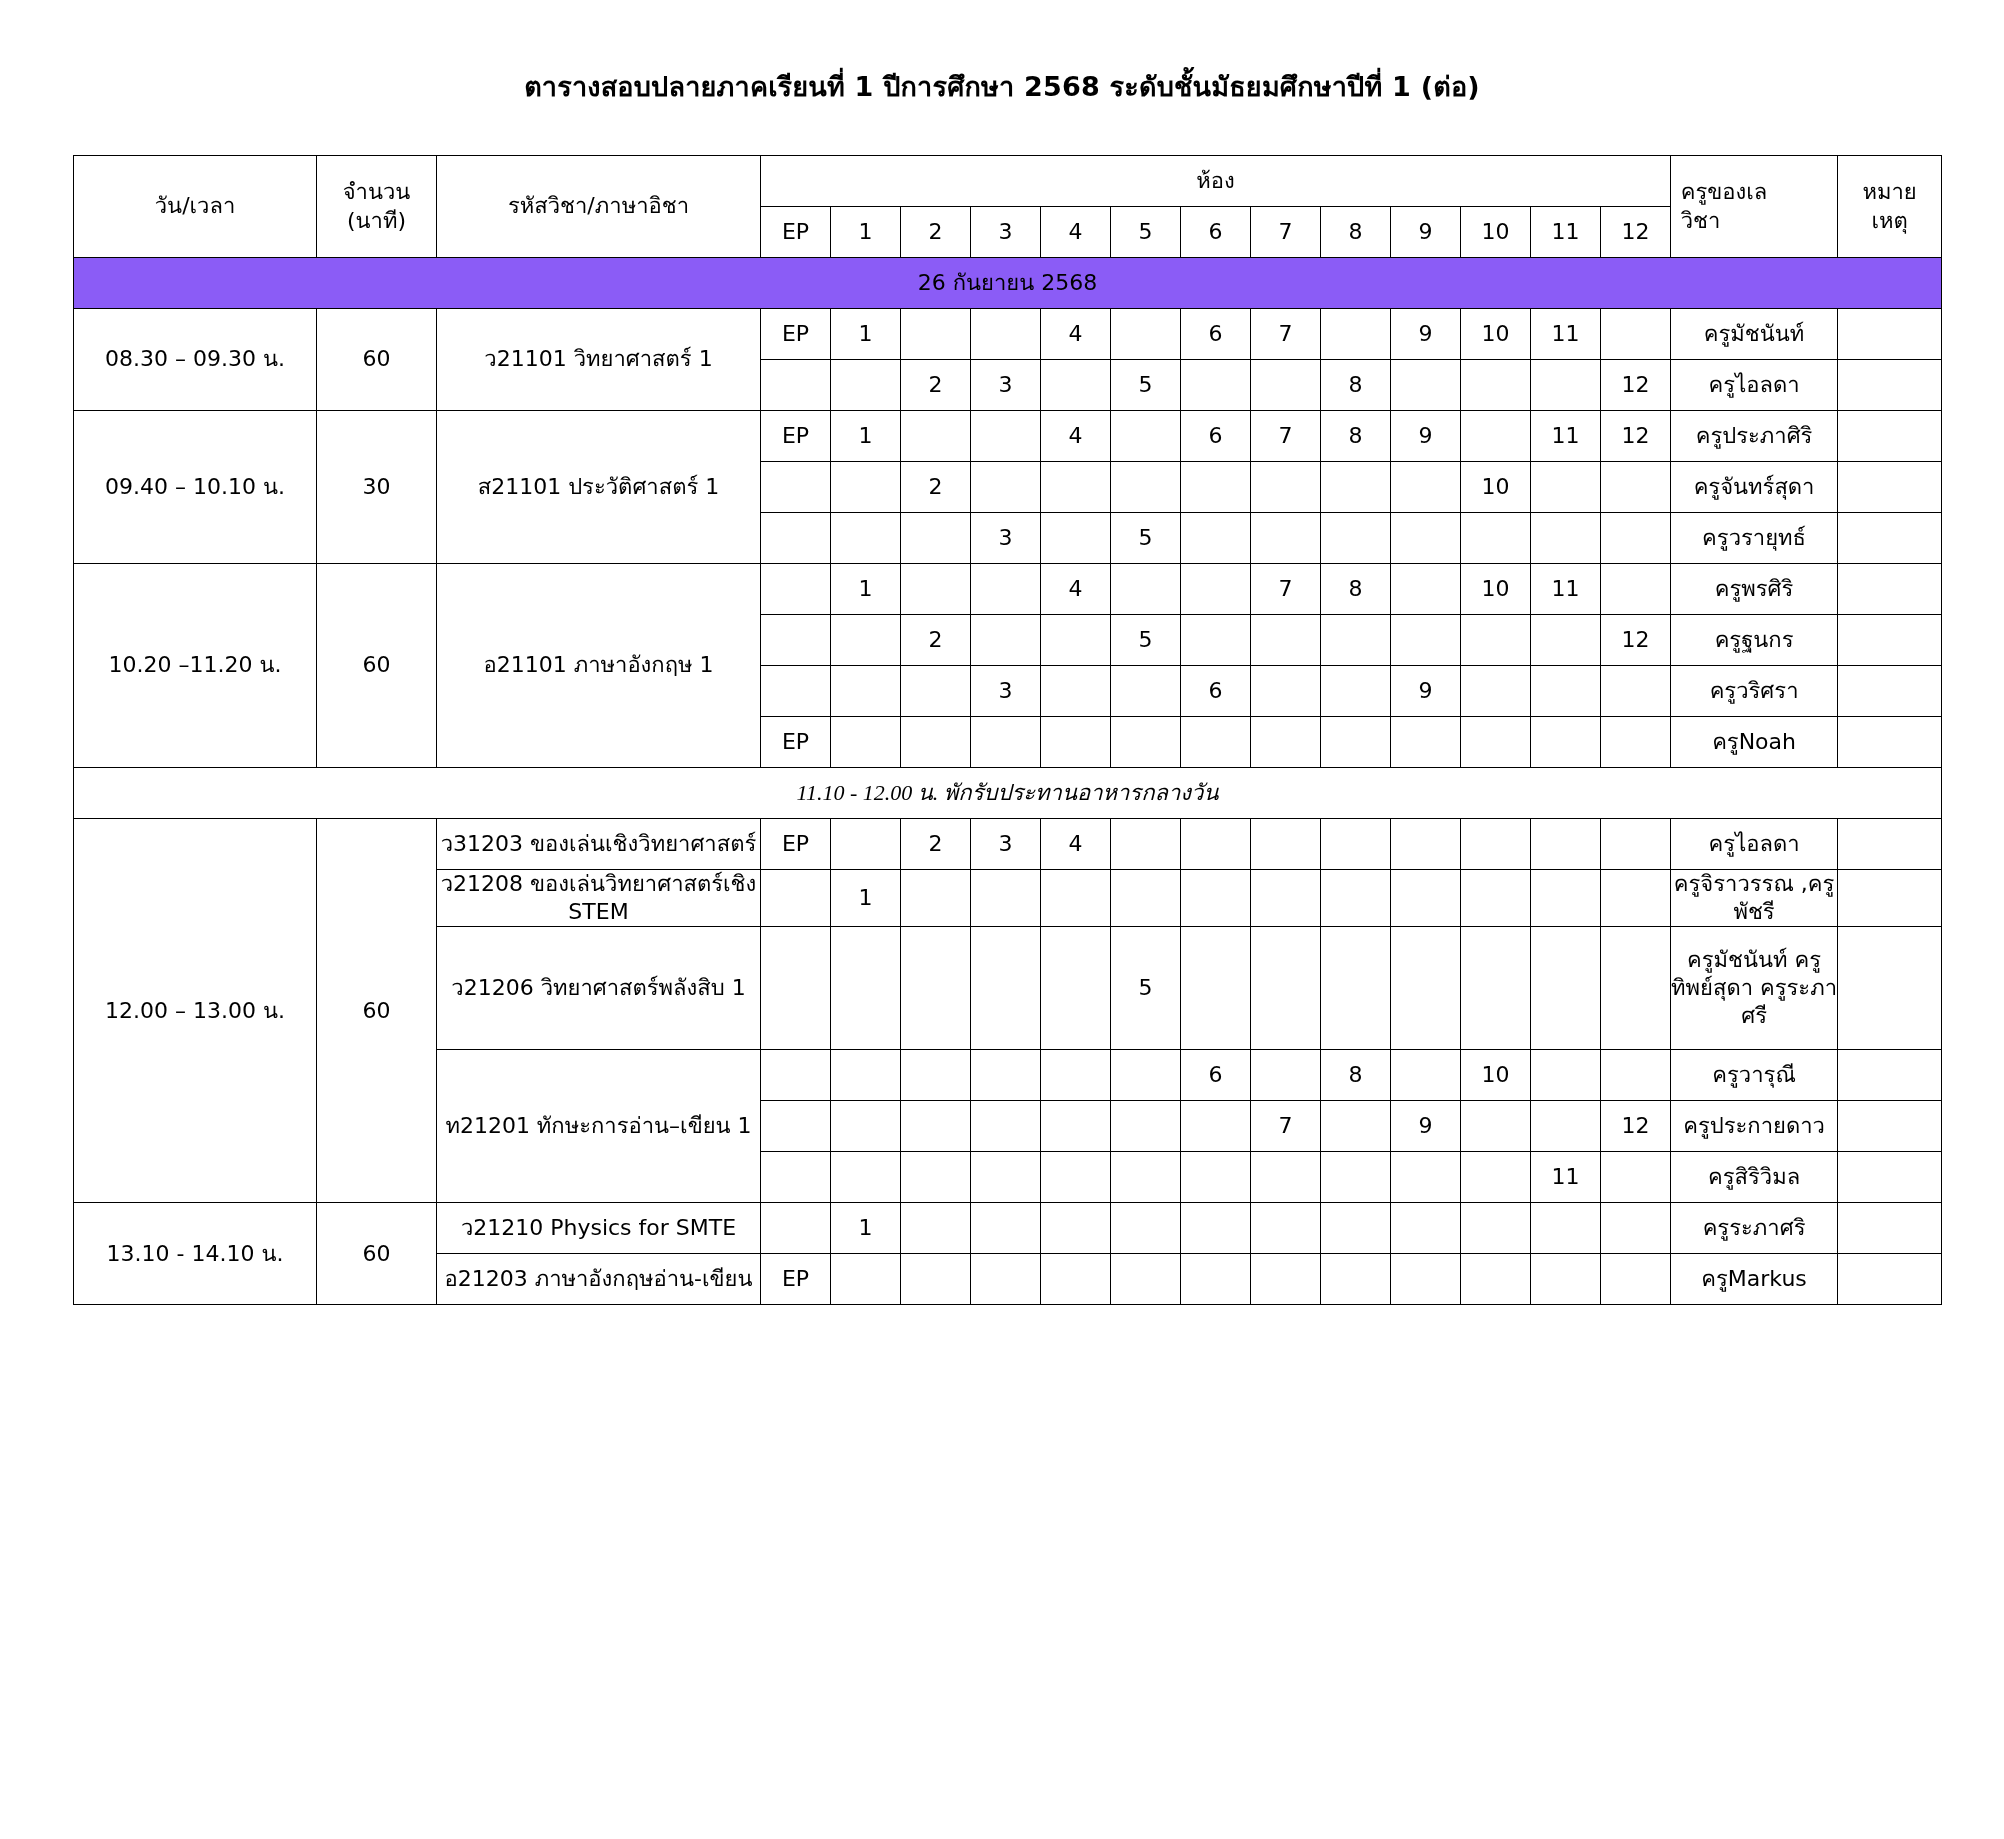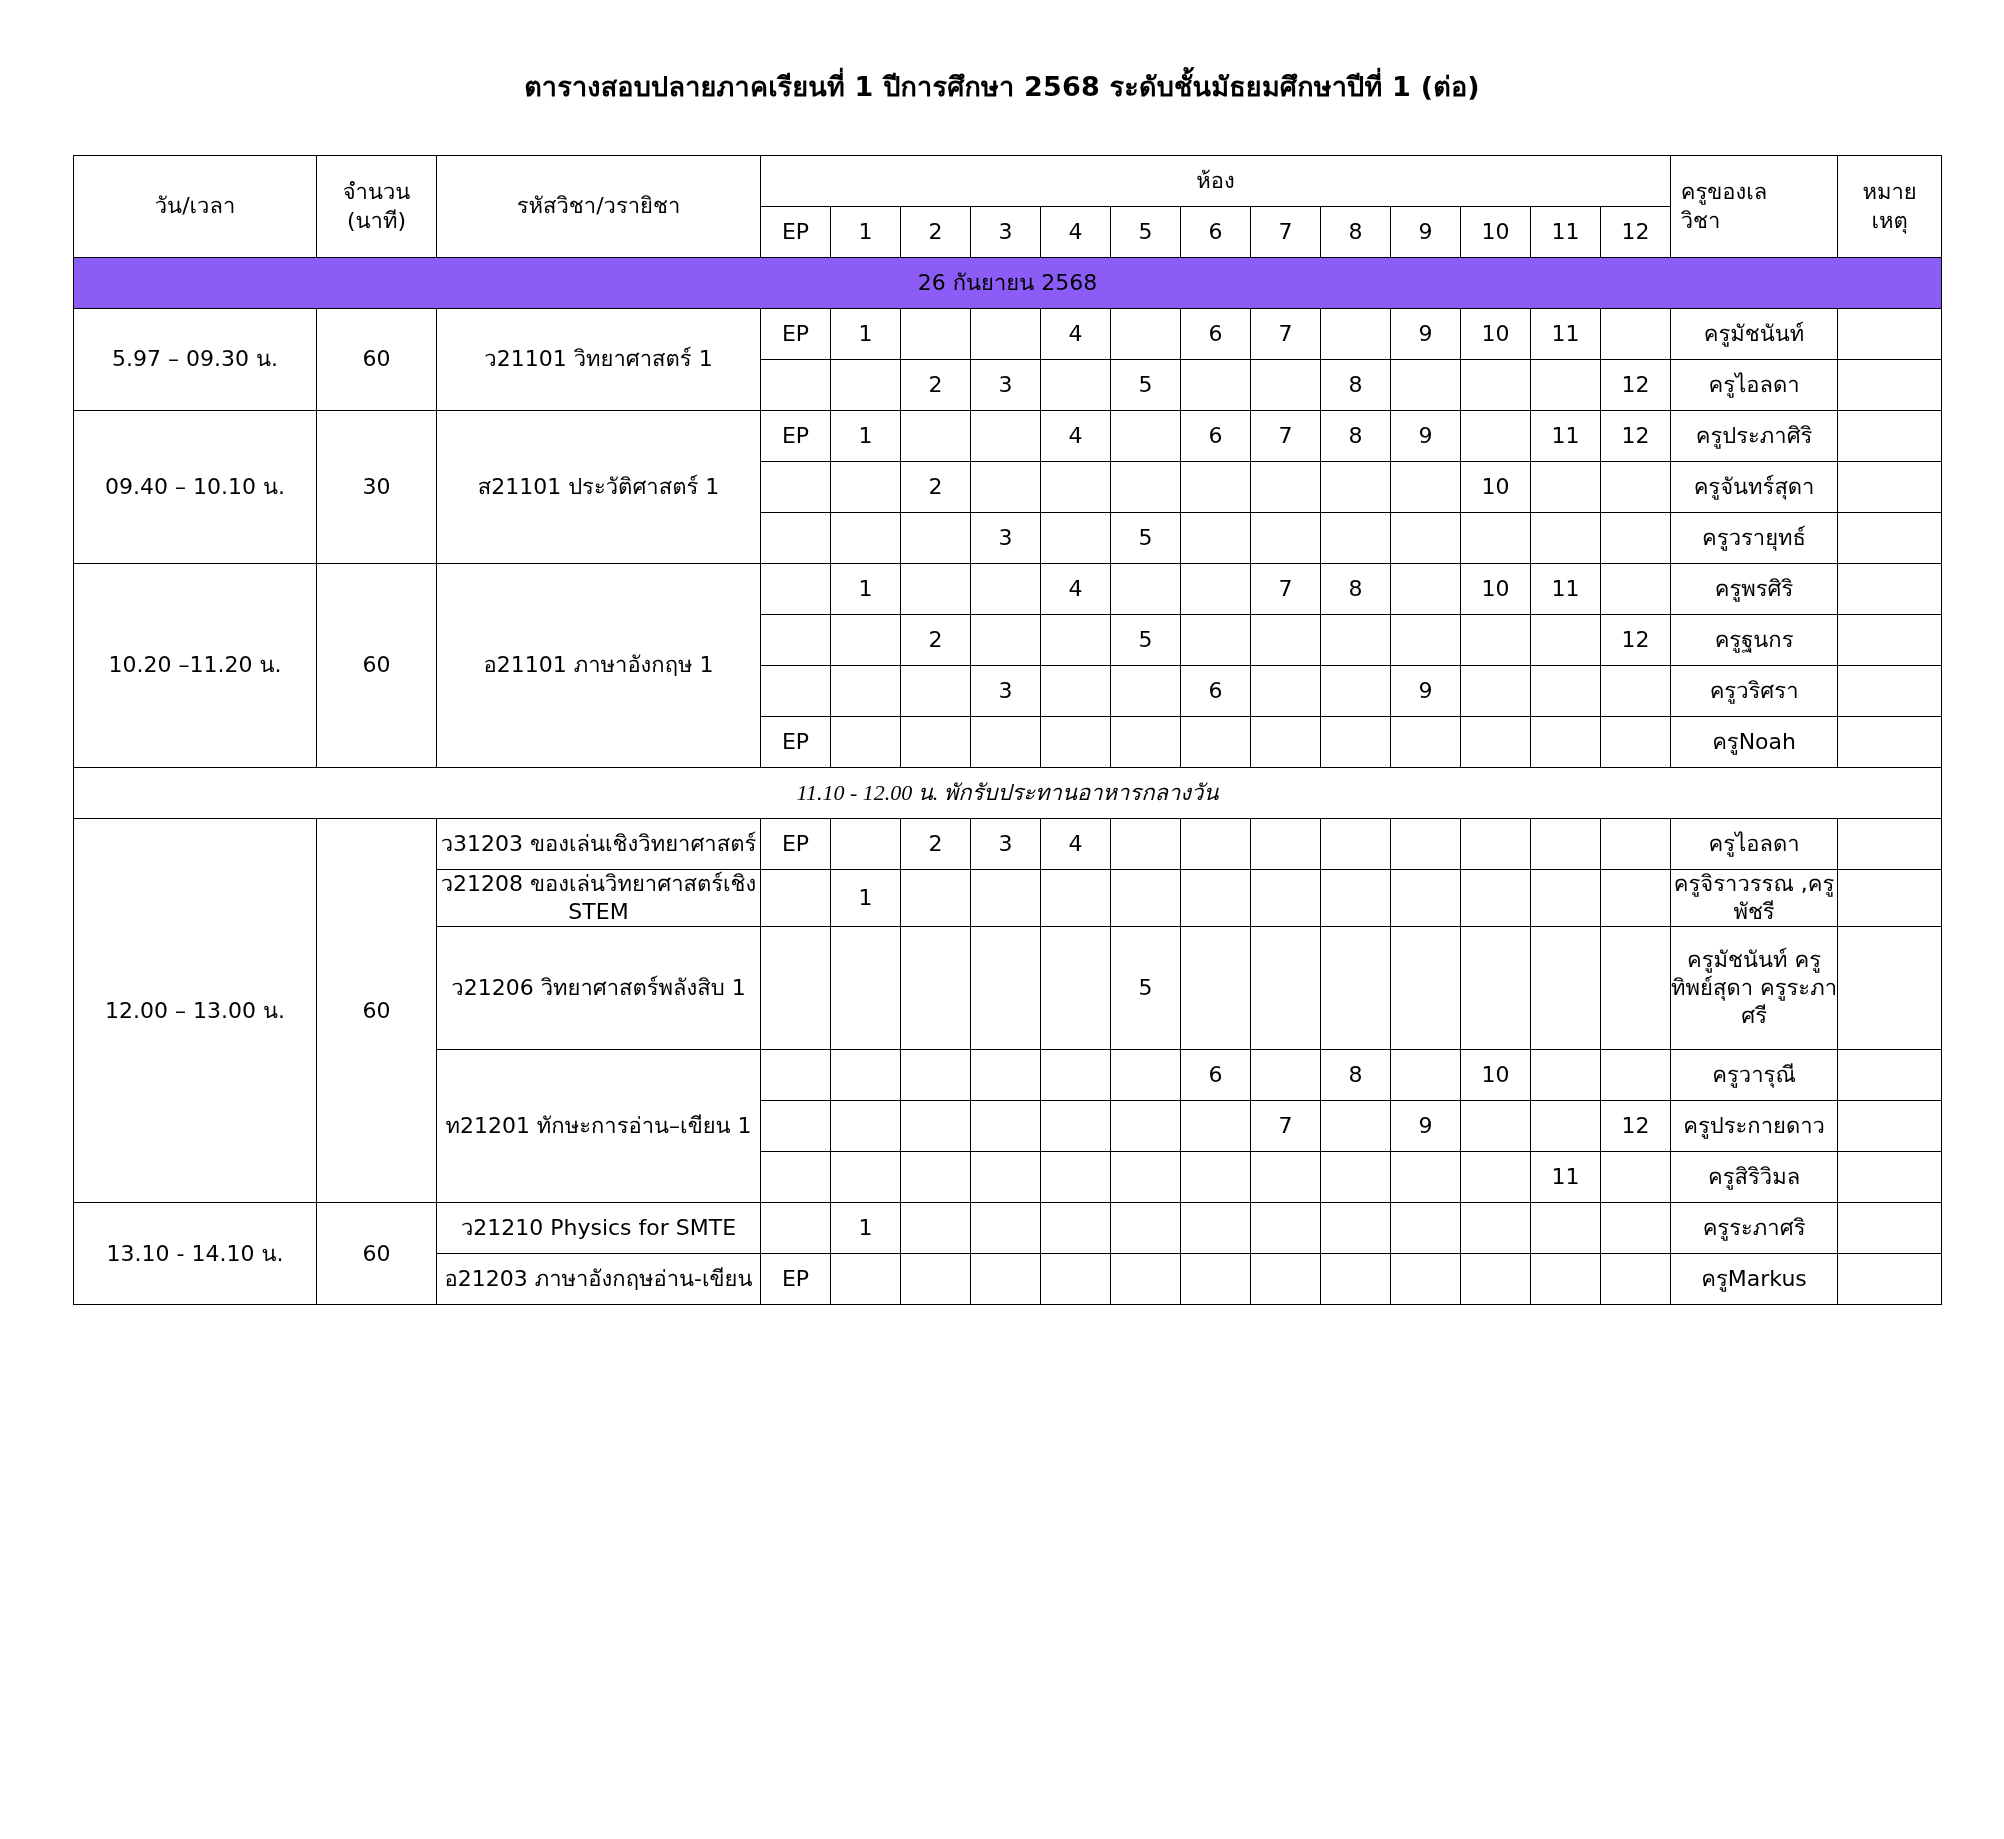--- a/index.html
+++ b/index.html
@@ -122,21 +122,21 @@
       <col class="c-teacher">
         <col class="c-note">
     </colgroup>
     <thead>
       <tr>
         <th class="hdr-cell hdr-tall" rowspan="2">วัน/เวลา</th>
         <th class="hdr-cell hdr-tall" rowspan="2">
           <div>จำนวน</div>
           <div>(นาที)</div>
         </th>
-        <th class="hdr-cell hdr-tall" rowspan="2">รหัสวิชา/วรายิชา</th>
+        <th class="hdr-cell hdr-tall" rowspan="2">รหัสวิชา/ภาษาอิชา</th>
         <th class="hdr-cell" colspan="13">ห้อง</th>
         <th class="hdr-cell hdr-tall" rowspan="2">
           <div style="text-align:left;padding-left:9.7px;">ครูของเล</div>
           <div style="text-align:left;padding-left:9.7px;">วิชา</div>
         </th>
         <th class="hdr-cell hdr-tall" rowspan="2">
           <div>หมาย</div>
           <div>เหตุ</div>
         </th>
       </tr>
@@ -156,21 +156,21 @@
         <th class="hdr-room-num">12</th>
       </tr>
     </thead>
     <tbody>
 
       <tr>
         <td class="date-band" colspan="18">26 กันยายน 2568</td>
       </tr>
 
       <tr>
-        <td class="cell-left" rowspan="2">5.97 – 09.30 น.</td>
+        <td class="cell-left" rowspan="2">08.30 – 09.30 น.</td>
         <td rowspan="2">60</td>
         <td class="cell-left-sub" rowspan="2">ว21101 วิทยาศาสตร์ 1</td>
         <td>EP</td>
         <td>1</td>
         <td></td>
         <td></td>
         <td>4</td>
         <td></td>
         <td>6</td>
         <td>7</td>

